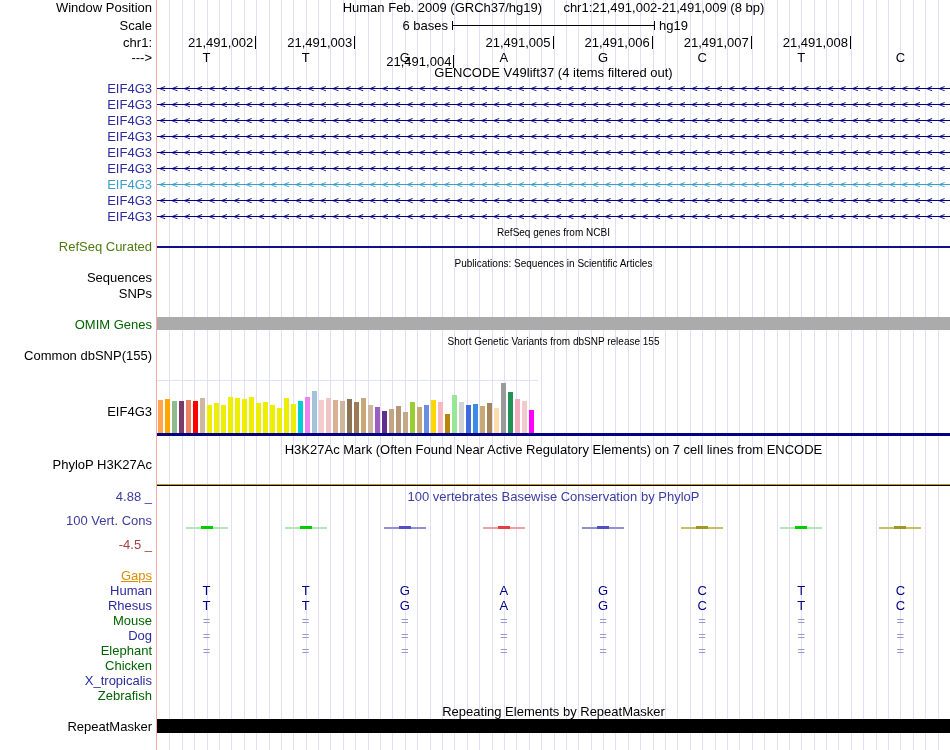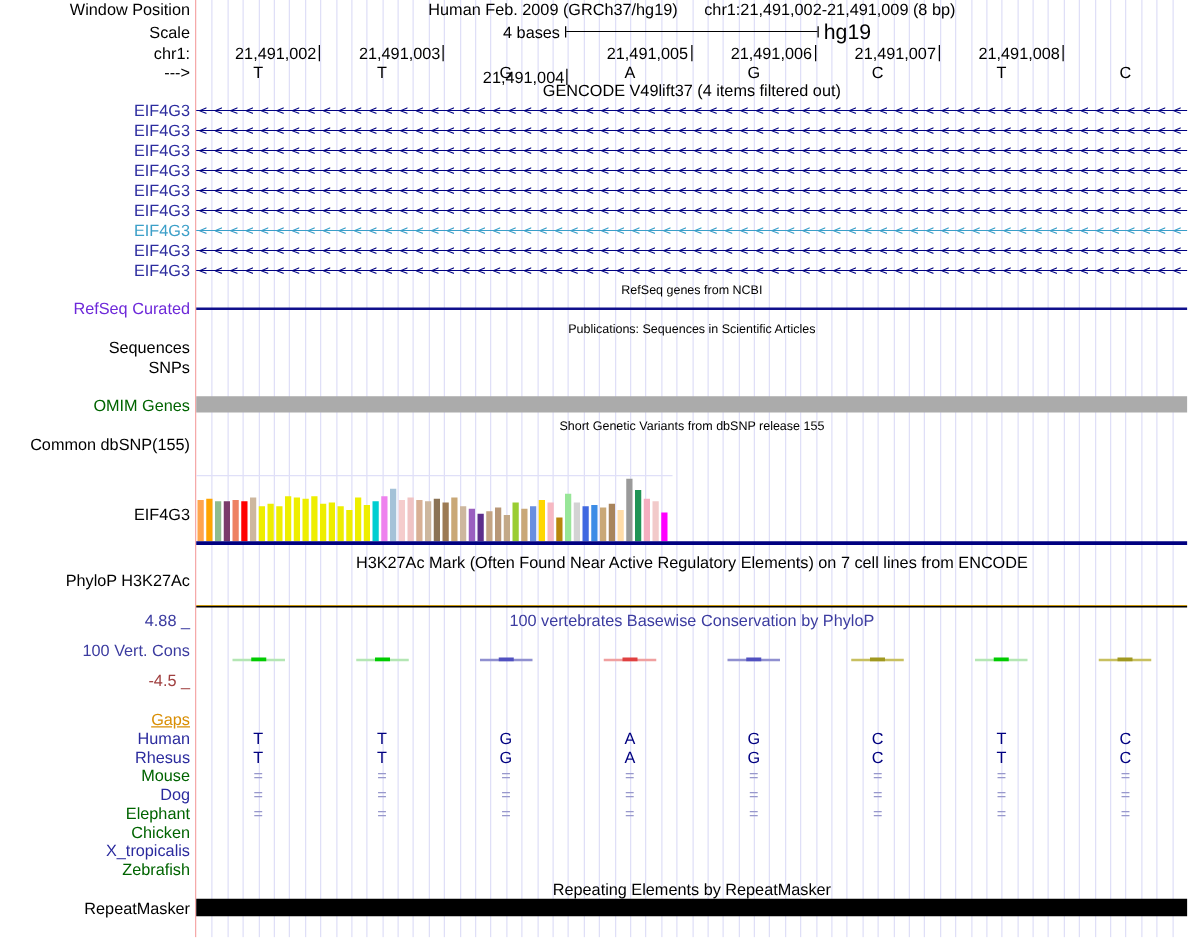--- a/index.html
+++ b/index.html
@@ -115,23 +115,23 @@
   <div class="edge-line" style="left:156px"></div>
 
   <div class="gutter-label" style="top:1px">Window Position</div>
   <div class="title" style="top:1px">
     <span>Human Feb. 2009 (GRCh37/hg19)</span>
     <span style="display:inline-block;width:14px"></span>
     <span>chr1:21,491,002-21,491,009 (8 bp)</span>
   </div>
 
   <div class="gutter-label" style="top:19px">Scale</div>
-  <div class="abs" style="left:157px;top:19px;width:291px;text-align:right;font-size:13px;line-height:14px">4 bases</div>
+  <div class="abs" style="left:157px;top:19px;width:291px;text-align:right;font-size:13px;line-height:14px">6 bases</div>
   <div class="scalebar"></div>
-  <div class="abs" style="left:659px;top:19px;font-size:17px;line-height:14px">hg19</div>
+  <div class="abs" style="left:659px;top:19px;font-size:13px;line-height:14px">hg19</div>
 
   <div class="gutter-label" style="top:36px">chr1:</div>
   <div id="coords-row">
       <div class="coord" style="left: 160.125px; top: 36px; width: 93px;">21,491,002</div>
       <div class="coord" style="left: 259.25px; top: 36px; width: 93px;">21,491,003</div>
       <div class="coord" style="left: 358.375px; top: 36px; width: 93px; margin-top: 19px;">21,491,004</div>
       <div class="coord" style="left: 457.5px; top: 36px; width: 93px;">21,491,005</div>
       <div class="coord" style="left: 556.625px; top: 36px; width: 93px;">21,491,006</div>
       <div class="coord" style="left: 655.75px; top: 36px; width: 93px;">21,491,007</div>
       <div class="coord" style="left: 754.875px; top: 36px; width: 93px;">21,491,008</div>
@@ -165,21 +165,21 @@
       <div class="arrow-row" style="top: 162px; color: rgb(0, 0, 128); background: linear-gradient(transparent 6px, rgb(0, 0, 128) 6px, rgb(0, 0, 128) 7px, transparent 7px);">&lt;&lt;&lt;&lt;&lt;&lt;&lt;&lt;&lt;&lt;&lt;&lt;&lt;&lt;&lt;&lt;&lt;&lt;&lt;&lt;&lt;&lt;&lt;&lt;&lt;&lt;&lt;&lt;&lt;&lt;&lt;&lt;&lt;&lt;&lt;&lt;&lt;&lt;&lt;&lt;&lt;&lt;&lt;&lt;&lt;&lt;&lt;&lt;&lt;&lt;&lt;&lt;&lt;&lt;&lt;&lt;&lt;&lt;&lt;&lt;&lt;&lt;&lt;&lt;</div>
       <div class="gutter-label" style="top: 178px; color: rgb(59, 159, 200);">EIF4G3</div>
       <div class="arrow-row" style="top: 178px; color: rgb(59, 159, 200); background: linear-gradient(transparent 6px, rgb(59, 159, 200) 6px, rgb(59, 159, 200) 7px, transparent 7px);">&lt;&lt;&lt;&lt;&lt;&lt;&lt;&lt;&lt;&lt;&lt;&lt;&lt;&lt;&lt;&lt;&lt;&lt;&lt;&lt;&lt;&lt;&lt;&lt;&lt;&lt;&lt;&lt;&lt;&lt;&lt;&lt;&lt;&lt;&lt;&lt;&lt;&lt;&lt;&lt;&lt;&lt;&lt;&lt;&lt;&lt;&lt;&lt;&lt;&lt;&lt;&lt;&lt;&lt;&lt;&lt;&lt;&lt;&lt;&lt;&lt;&lt;&lt;&lt;</div>
       <div class="gutter-label" style="top: 194px; color: rgb(43, 43, 158);">EIF4G3</div>
       <div class="arrow-row" style="top: 194px; color: rgb(0, 0, 128); background: linear-gradient(transparent 6px, rgb(0, 0, 128) 6px, rgb(0, 0, 128) 7px, transparent 7px);">&lt;&lt;&lt;&lt;&lt;&lt;&lt;&lt;&lt;&lt;&lt;&lt;&lt;&lt;&lt;&lt;&lt;&lt;&lt;&lt;&lt;&lt;&lt;&lt;&lt;&lt;&lt;&lt;&lt;&lt;&lt;&lt;&lt;&lt;&lt;&lt;&lt;&lt;&lt;&lt;&lt;&lt;&lt;&lt;&lt;&lt;&lt;&lt;&lt;&lt;&lt;&lt;&lt;&lt;&lt;&lt;&lt;&lt;&lt;&lt;&lt;&lt;&lt;&lt;</div>
       <div class="gutter-label" style="top: 210px; color: rgb(43, 43, 158);">EIF4G3</div>
       <div class="arrow-row" style="top: 210px; color: rgb(0, 0, 128); background: linear-gradient(transparent 6px, rgb(0, 0, 128) 6px, rgb(0, 0, 128) 7px, transparent 7px);">&lt;&lt;&lt;&lt;&lt;&lt;&lt;&lt;&lt;&lt;&lt;&lt;&lt;&lt;&lt;&lt;&lt;&lt;&lt;&lt;&lt;&lt;&lt;&lt;&lt;&lt;&lt;&lt;&lt;&lt;&lt;&lt;&lt;&lt;&lt;&lt;&lt;&lt;&lt;&lt;&lt;&lt;&lt;&lt;&lt;&lt;&lt;&lt;&lt;&lt;&lt;&lt;&lt;&lt;&lt;&lt;&lt;&lt;&lt;&lt;&lt;&lt;&lt;&lt;</div>
     </div>
 
   <div class="title small" style="top:227px">RefSeq genes from NCBI</div>
-  <div class="gutter-label" style="top:240px;color:#6d28d9">RefSeq Curated</div>
+  <div class="gutter-label" style="top:240px;color:#4d7c0f">RefSeq Curated</div>
   <div class="abs" id="refseq-line" style="left: 157px; top: 246px; width: 793px; height: 2px; background: rgb(16, 16, 140);"></div>
 
   <div class="title small" style="top:258px">Publications: Sequences in Scientific Articles</div>
   <div class="gutter-label" style="top:271px">Sequences</div>
   <div class="gutter-label" style="top:287px">SNPs</div>
 
   <div class="gutter-label" style="top:318px;color:#006400">OMIM Genes</div>
   <div class="abs" id="omim-bar" style="left: 157px; top: 317px; width: 793px; height: 13px; background: rgb(171, 171, 171);"></div>
 
   <div class="title small" style="top:336px">Short Genetic Variants from dbSNP release 155</div>

